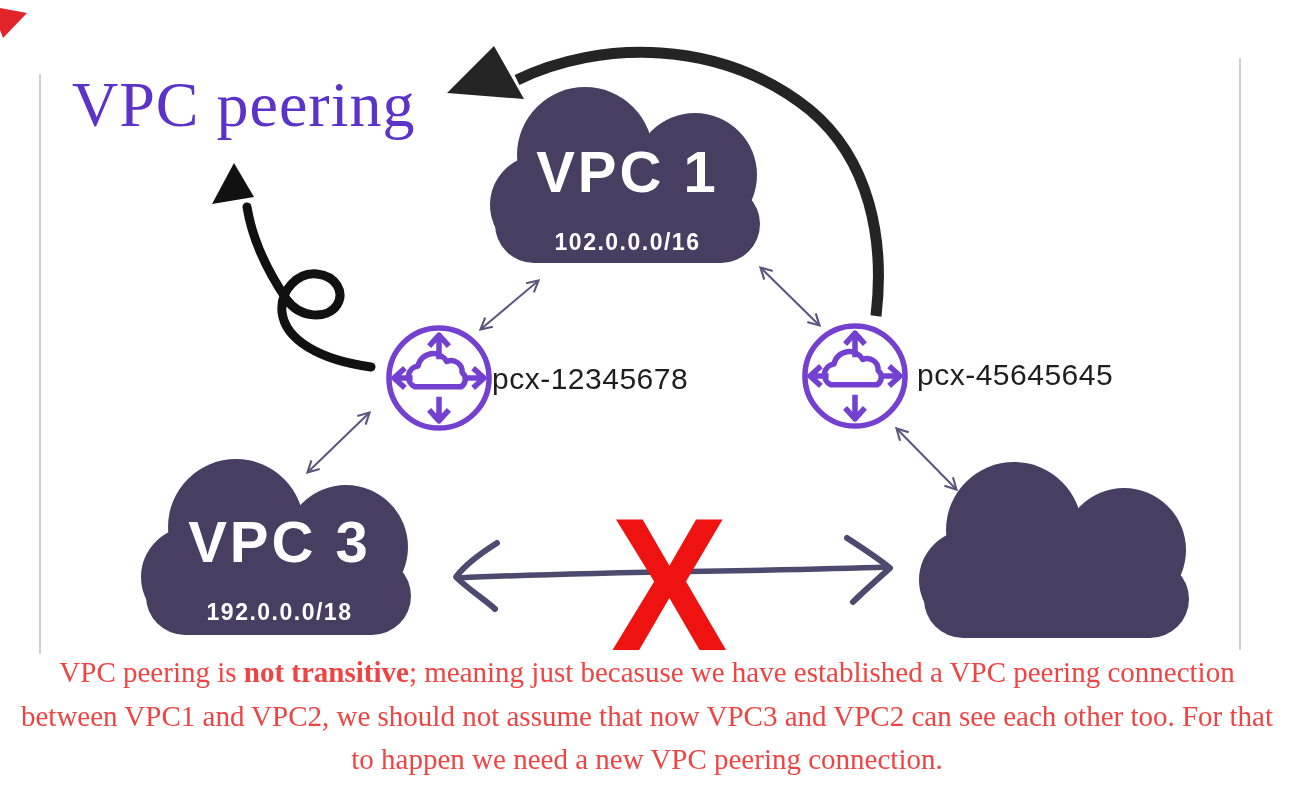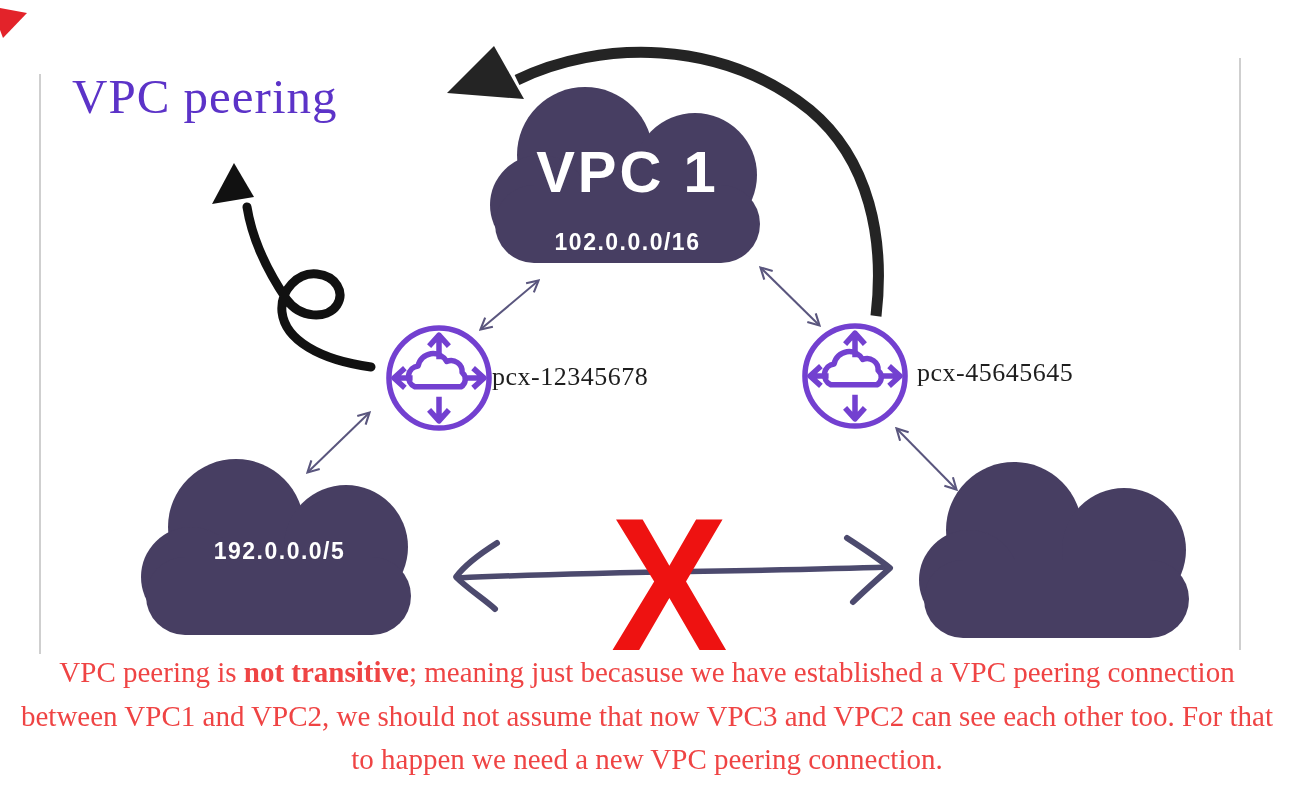--- a/index.html
+++ b/index.html
@@ -2,28 +2,28 @@
 <html><head>
 <meta charset="utf-8">
 <style>
   html,body{margin:0;padding:0;background:#ffffff;}
   #stage{position:relative;width:1294px;height:800px;background:#ffffff;overflow:hidden;
          font-family:"Liberation Sans",sans-serif;}
   .abs{position:absolute;}
   
   .edge-line{position:absolute;width:2px;background:#cfcfcf;}
   
-  #title{left:72px;top:68px;font-family:"Liberation Serif",serif;font-size:49px;
+  #title{left:72px;top:68px;font-family:"Liberation Serif",serif;font-size:64px;
          color:#5c33c8;letter-spacing:1px;white-space:nowrap;text-align:center;}
   
   .cloud-label{position:absolute;text-align:center;color:#ffffff;}
   .cloud-label .vpc-name{font-size:58px;font-weight:bold;letter-spacing:3px;line-height:1.05;}
   .cloud-label .vpc-cidr{font-size:23px;font-weight:bold;letter-spacing:1.5px;margin-top:26px;}
   
-  .pcx-label{position:absolute;font-size:26px;color:#1e1e1e;letter-spacing:0.5px;white-space:nowrap;font-family:Liberation Serif, serif;}
+  .pcx-label{position:absolute;font-size:30px;color:#1e1e1e;letter-spacing:0.5px;white-space:nowrap;}
   
   #blocked-x{left:606px;top:489px;font-size:190px;font-weight:bold;line-height:1;
              color:#ee1211;font-family:"Liberation Sans",sans-serif;transform:scaleX(0.92);}
   
   #caption{left:0;right:0;top:651px;text-align:center;font-family:"Liberation Serif",serif;
            font-size:29px;line-height:1.5;color:#ef4444;}
   #caption .inner{width:1272px;margin:0 auto;}
   #caption b{font-weight:bold;}
   svg{position:absolute;left:0;top:0;}
 </style>
@@ -89,21 +89,22 @@
     <use href="#pcxIcon" transform="translate(800,321) scale(1.1)"></use>
   </svg>
 
   <div id="title" class="abs">VPC peering</div>
 
   <div class="cloud-label" style="left:495px;top:142px;width:265px;">
     <div class="vpc-name">VPC 1</div>
     <div class="vpc-cidr">102.0.0.0/16</div>
   </div>
   <div class="cloud-label" style="left:146px;top:512px;width:267px;">
-    <div class="vpc-cidr">192.0.0.0/5</div>
+    <div class="vpc-name">VPC 3</div>
+    <div class="vpc-cidr">192.0.0.0/18</div>
   </div>
   <div class="cloud-label" style="left:924px;top:515px;width:266px;">
   </div>
 
   <div class="pcx-label" style="left:492px;top:362px;">pcx-12345678</div>
   <div class="pcx-label" style="left:917px;top:358px;">pcx-45645645</div>
 
   <div id="blocked-x" class="abs">X</div>
 
   <div id="caption" class="abs">

